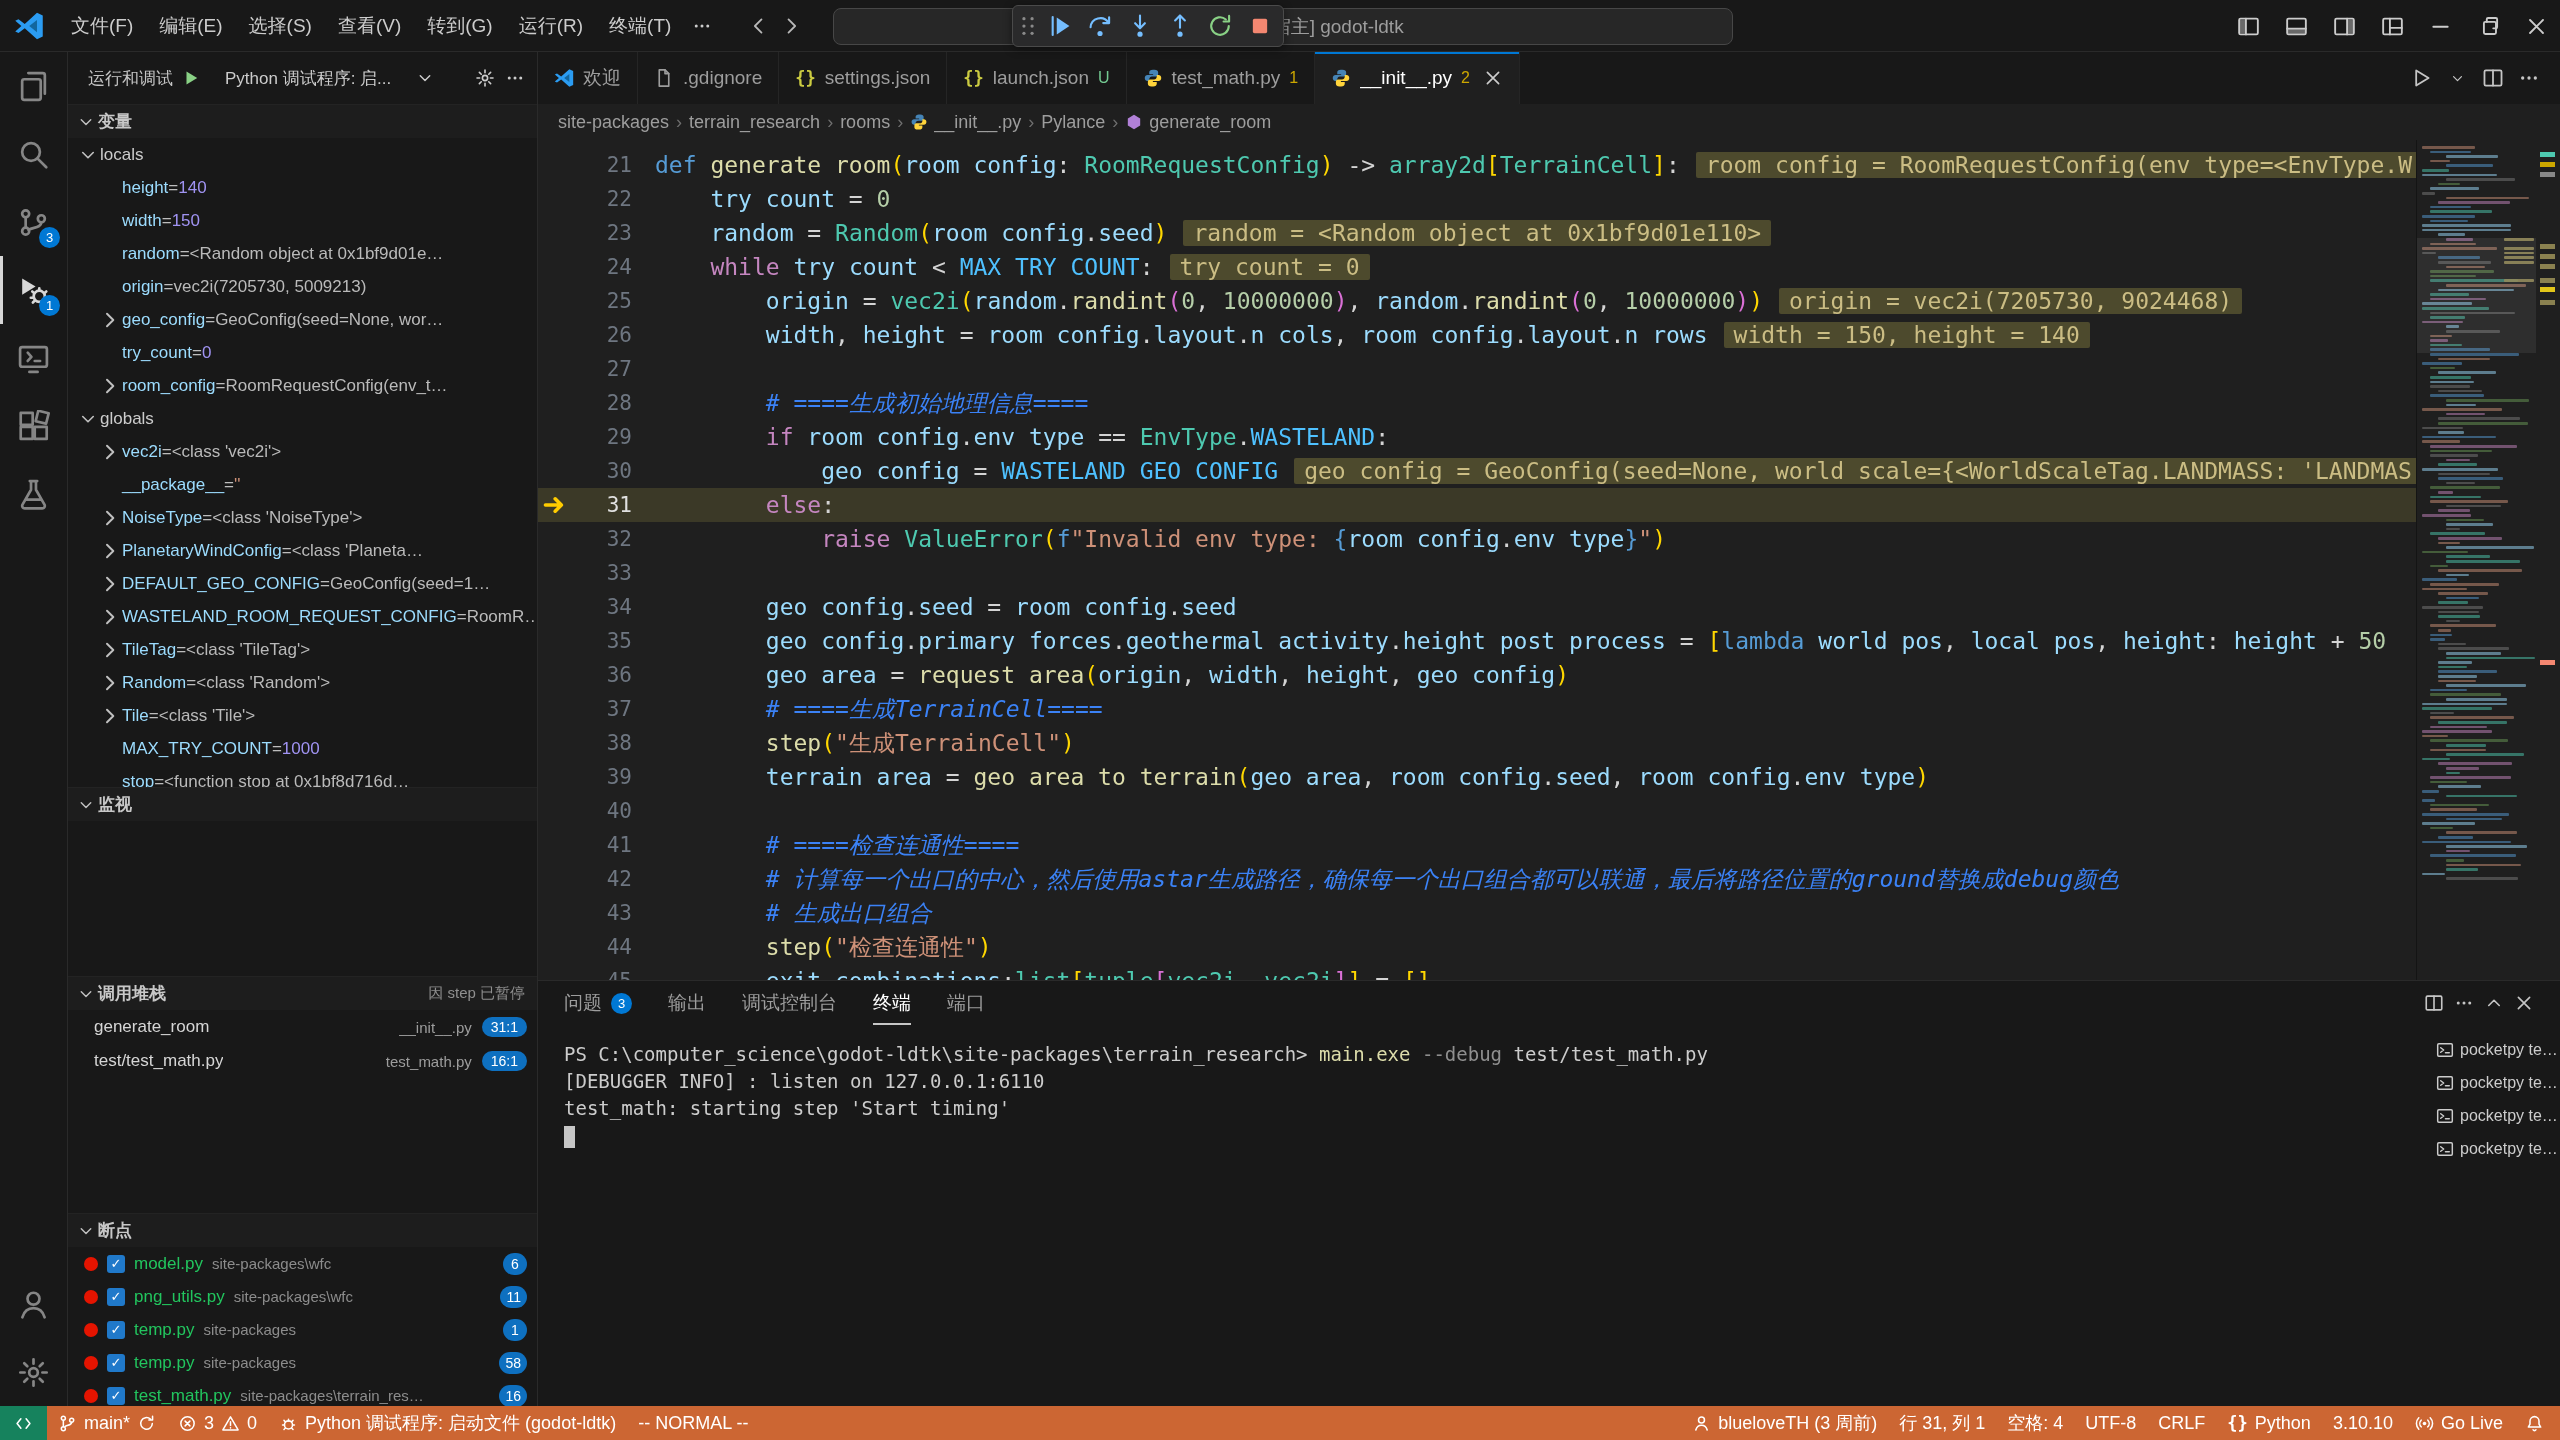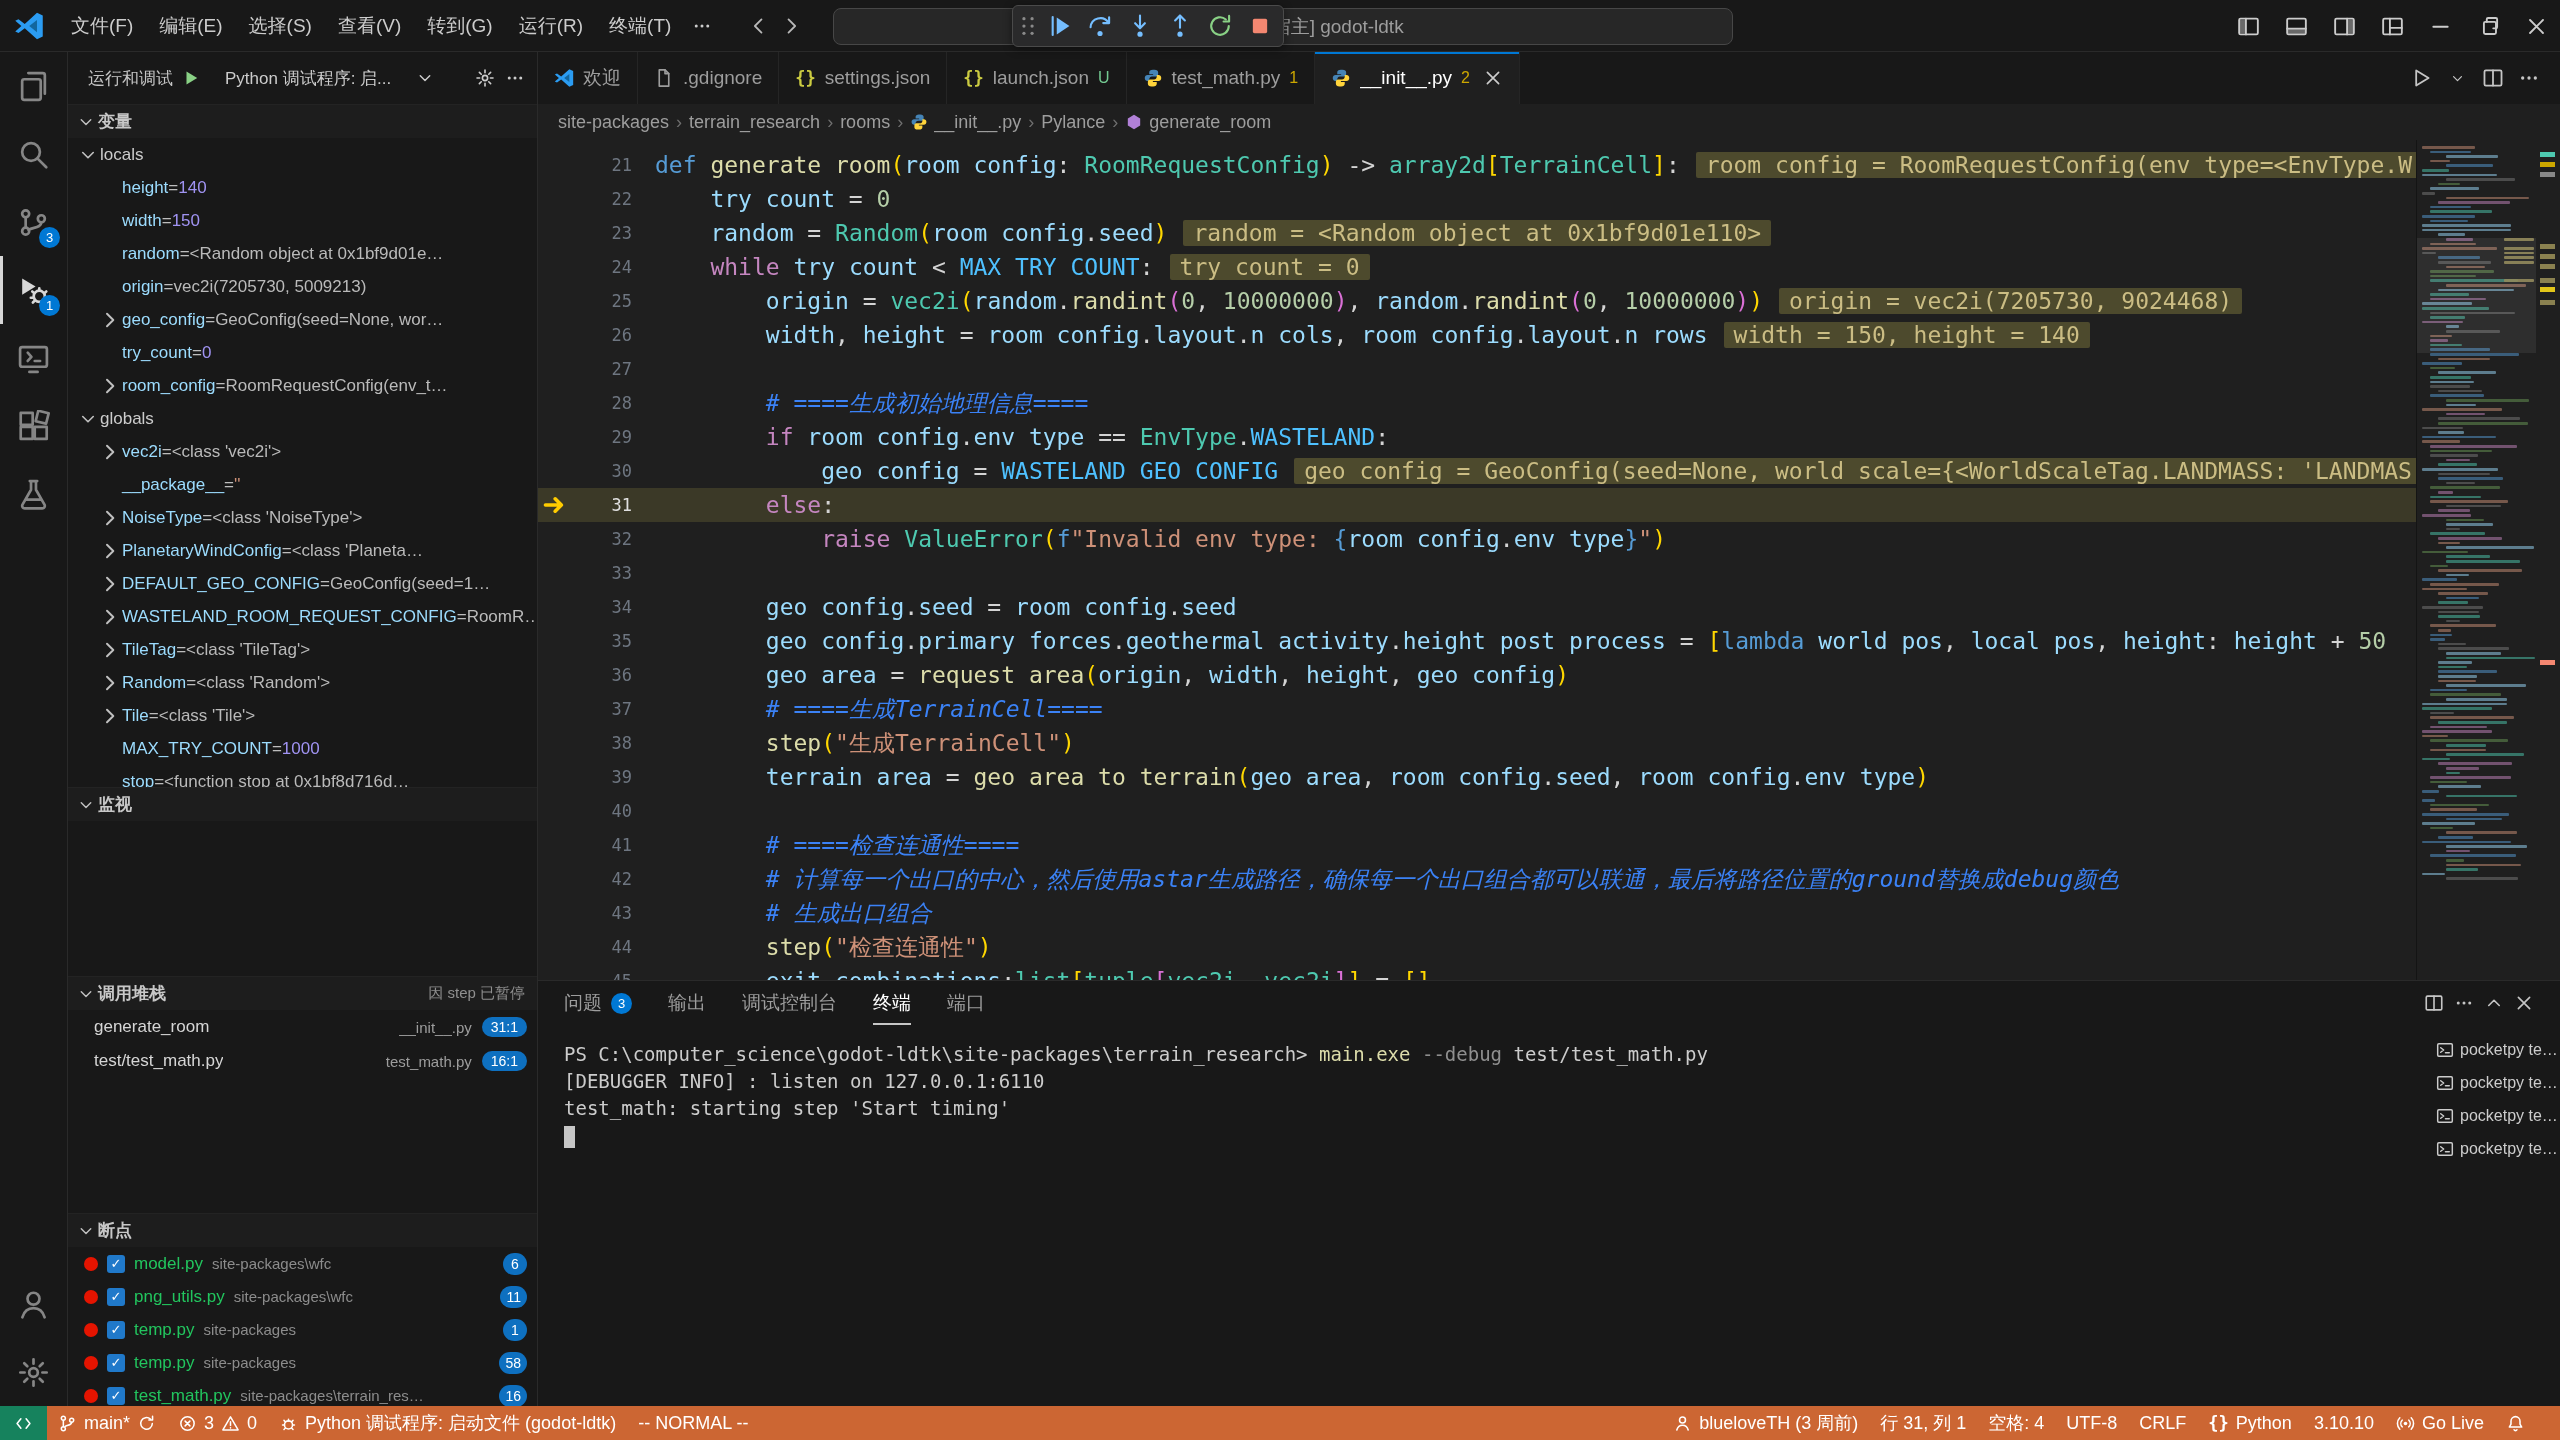--- a/index.html
+++ b/index.html
@@ -104,21 +104,21 @@
   .breadcrumb{position:absolute;top:52px;left:0;right:0;height:36px;display:flex;align-items:center;
     padding-left:20px;gap:7px;font-size:18px;color:#9d9d9d;background:#1f1f1f}
   .bc-item{display:flex;align-items:center;gap:6px;white-space:nowrap}
   .bc-item .ic svg{width:18px;height:18px}
   .bc-sep{color:#6e6e6e}
   .code-region{position:absolute;top:88px;left:0;right:144px;bottom:0;overflow:hidden;padding-top:8px}
   .line{display:flex;height:34px;align-items:center;white-space:pre;
     font-family:"DejaVu Sans Mono",monospace;font-size:23px}
   .line .glyph{width:36px;flex:none;display:flex;align-items:center;justify-content:center}
   .line .glyph svg{width:26px;height:26px}
-  .line .ln{width:58px;flex:none;text-align:right;color:#6e7681;font-size:17px}
+  .line .ln{width:58px;flex:none;text-align:right;color:#6e7681;font-size:21px}
   .line .lc{flex:1;display:flex;align-items:center;overflow:hidden;white-space:pre;margin-left:23px}
   .line.cur{background:rgba(236,222,92,0.14)}
   .line.cur .ln{color:#e0e0e0}
   .tk-k{color:#c586c0}.tk-d{color:#569cd6}.tk-f{color:#dcdcaa}.tk-t{color:#4ec9b0}
   .tk-v{color:#9cdcfe}.tk-n{color:#b5cea8}.tk-s{color:#ce9178}
   .tk-c{color:#3b82f6;font-style:italic}.tk-o{color:#d4d4d4}.tk-C{color:#4fc1ff}
   .tk-b1{color:#ffd700}.tk-b2{color:#da70d6}.tk-w{color:#cccccc}
   .hint{margin-left:16px;background:#4d4a2d;color:#cbbd84;padding:0 10px;border-radius:2px;flex:none}
   .minimap{position:absolute;top:88px;right:24px;width:120px;bottom:0;overflow:hidden;
     border-left:1px solid rgba(0,0,0,.35)}
@@ -144,21 +144,21 @@
   .cursor{display:inline-block;width:11px;height:22px;background:#c6c6c6;vertical-align:middle}
   .termlist{position:absolute;right:0;top:44px;width:132px;bottom:0;padding-top:8px}
   .tl-row{height:33px;display:flex;align-items:center;gap:6px;padding-left:8px;font-size:16px;
     color:#cccccc;white-space:nowrap;overflow:hidden}
   .tl-row .ic svg{width:18px;height:18px}
 
   
   .statusbar{position:absolute;left:0;right:0;bottom:0;height:34px;background:#cc6633;color:#ffffff;
     display:flex;align-items:center;font-size:18px;z-index:50}
   .st-group{display:flex;align-items:flex-start;height:100%}
-  .st-right{margin-left:auto;padding-right:24px}
+  .st-right{margin-left:auto;padding-right:5px}
   .st-item{display:flex;align-items:center;gap:7px;padding:0 11px;height:100%;white-space:nowrap}
   .st-item .ic svg{width:19px;height:19px}
   .st-remote{background:#16825d;padding:0 14px}
   .json-ic{color:#cbcb41;font-weight:bold;font-family:"DejaVu Sans Mono",monospace;font-size:17px}
   .braces-ic{font-weight:bold;font-size:17px;font-family:"DejaVu Sans Mono",monospace}
 </style>
 </head>
 <body>
 
 <div class="titlebar">

